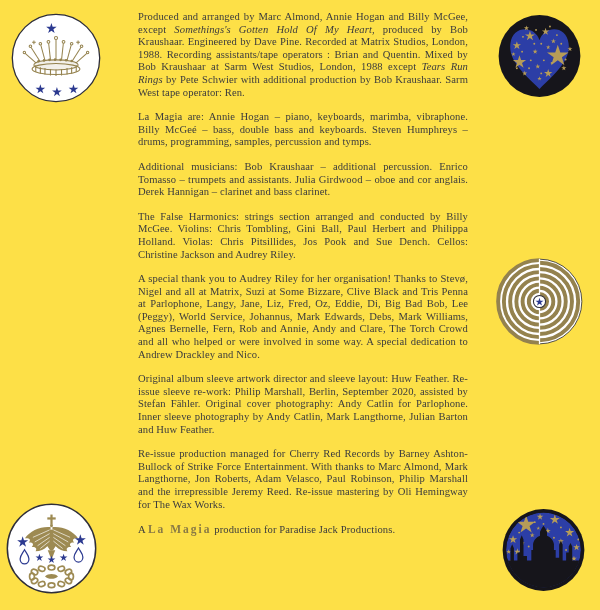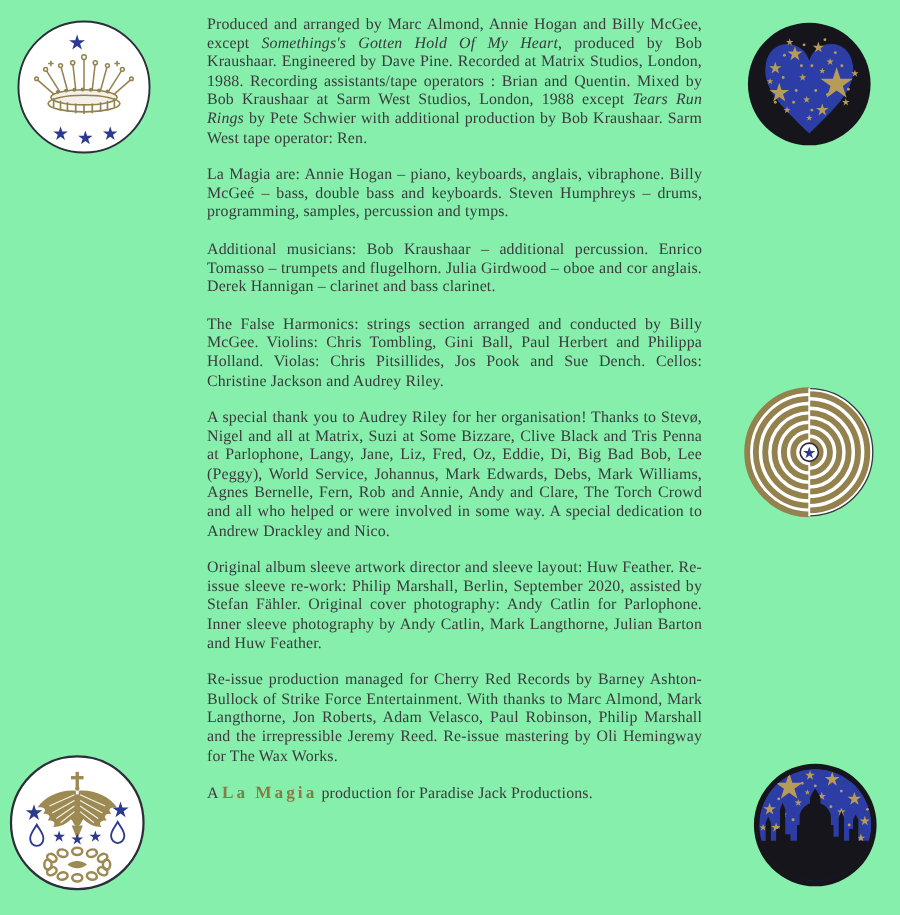--- a/index.html
+++ b/index.html
@@ -1,18 +1,18 @@
 <!DOCTYPE html>
 <html><head>
 <meta charset="utf-8">
 <style>
   html,body{margin:0;padding:0;}
   body{width:600px;height:610px;overflow:hidden;background:#fdfdfb;
        font-family:"Liberation Serif", serif;}
-  .page{position:absolute;left:0;top:0;width:600px;height:610px;background:#86efac;}
+  .page{position:absolute;left:0;top:0;width:600px;height:610px;background:#fde047;}
   .credits{position:absolute;left:138px;top:11px;width:330px;height:594px;
            color:#3b3b3d;font-size:10.6px;line-height:12.6px;text-align:justify;
            letter-spacing:0.1px;overflow:hidden;}
   .credits p{margin:0 0 12px 0;}
   .credits p:last-child{margin-bottom:0;}
   .it{font-style:italic;}
   .brand{font-weight:bold;color:#8a7a45;letter-spacing:2px;font-size:11.5px;}
   .emblem{position:absolute;}
   svg{display:block;}
 </style>
@@ -220,22 +220,22 @@
           <circle cx="76" cy="50" r="1.1"></circle>
         <circle cx="40" cy="18" r="1.1"></circle>
           <circle cx="90" cy="38" r="1.1"></circle>
       </g>
       <path fill="#16151b" d="M3 62 L12 62 L12 48 L14 43.5 L16 48 L16 62 L20 62 L20 53 L23 53 L23 38 L25 33 L27 38 L27 57 L31 57 L31 62 L36 62 L36 50 L38 50 L38 43 C39 37.5 43 34.5 46 33.5 L46 29 L48 25 L50 22 L52 25 L54 29 L54 33.5 C57 34.5 61 37.5 62 43 L62 50 L64 50 L64 59 L68 59 L68 44 L70 39 L72 44 L72 62 L76 62 L76 53 L79 53 L79 46 L81 42 L83 46 L83 62 L97 62 L97 97 L3 97 Z"></path>
     </g>
   </svg>
 
   <div class="credits">
       <p><span>Produced and arranged by Marc Almond, Annie Hogan and Billy McGee, except </span><span class="it">Somethings's Gotten Hold Of My Heart</span><span>, produced by Bob Kraushaar. Engineered by Dave Pine. Recorded at Matrix Studios, London, 1988. Recording assistants/tape operators : Brian and Quentin. Mixed by Bob Kraushaar at Sarm West Studios, London, 1988 except </span><span class="it">Tears Run Rings</span><span> by Pete Schwier with additional production by Bob Kraushaar. Sarm West tape operator: Ren.</span></p>
-      <p><span>La Magia are: Annie Hogan – piano, keyboards, anglais, vibraphone. Billy McGeé – bass, double bass and keyboards. Steven Humphreys – drums, programming, samples, percussion and tymps.</span></p>
-      <p><span>Additional musicians: Bob Kraushaar – additional percussion. Enrico Tomasso – trumpets and flugelhorn. Julia Girdwood – oboe and cor anglais. Derek Hannigan – clarinet and bass clarinet.</span></p>
+      <p><span>La Magia are: Annie Hogan – piano, keyboards, marimba, vibraphone. Billy McGeé – bass, double bass and keyboards. Steven Humphreys – drums, programming, samples, percussion and tymps.</span></p>
+      <p><span>Additional musicians: Bob Kraushaar – additional percussion. Enrico Tomasso – trumpets and assistants. Julia Girdwood – oboe and cor anglais. Derek Hannigan – clarinet and bass clarinet.</span></p>
       <p><span>The False Harmonics: strings section arranged and conducted by Billy McGee. Violins: Chris Tombling, Gini Ball, Paul Herbert and Philippa Holland. Violas: Chris Pitsillides, Jos Pook and Sue Dench. Cellos: Christine Jackson and Audrey Riley.</span></p>
       <p><span>A special thank you to Audrey Riley for her organisation! Thanks to Stevø, Nigel and all at Matrix, Suzi at Some Bizzare, Clive Black and Tris Penna at Parlophone, Langy, Jane, Liz, Fred, Oz, Eddie, Di, Big Bad Bob, Lee (Peggy), World Service, Johannus, Mark Edwards, Debs, Mark Williams, Agnes Bernelle, Fern, Rob and Annie, Andy and Clare, The Torch Crowd and all who helped or were involved in some way. A special dedication to Andrew Drackley and Nico.</span></p>
       <p><span>Original album sleeve artwork director and sleeve layout: Huw Feather. Re-issue sleeve re-work: Philip Marshall, Berlin, September 2020, assisted by Stefan Fähler. Original cover photography: Andy Catlin for Parlophone. Inner sleeve photography by Andy Catlin, Mark Langthorne, Julian Barton and Huw Feather.</span></p>
       <p><span>Re-issue production managed for Cherry Red Records by Barney Ashton-Bullock of Strike Force Entertainment. With thanks to Marc Almond, Mark Langthorne, Jon Roberts, Adam Velasco, Paul Robinson, Philip Marshall and the irrepressible Jeremy Reed. Re-issue mastering by Oli Hemingway for The Wax Works.</span></p>
       <p><span>A </span><span class="brand">La Magia</span><span> production for Paradise Jack Productions.</span></p>
     </div>
 
 </div>
 
 </body></html>

